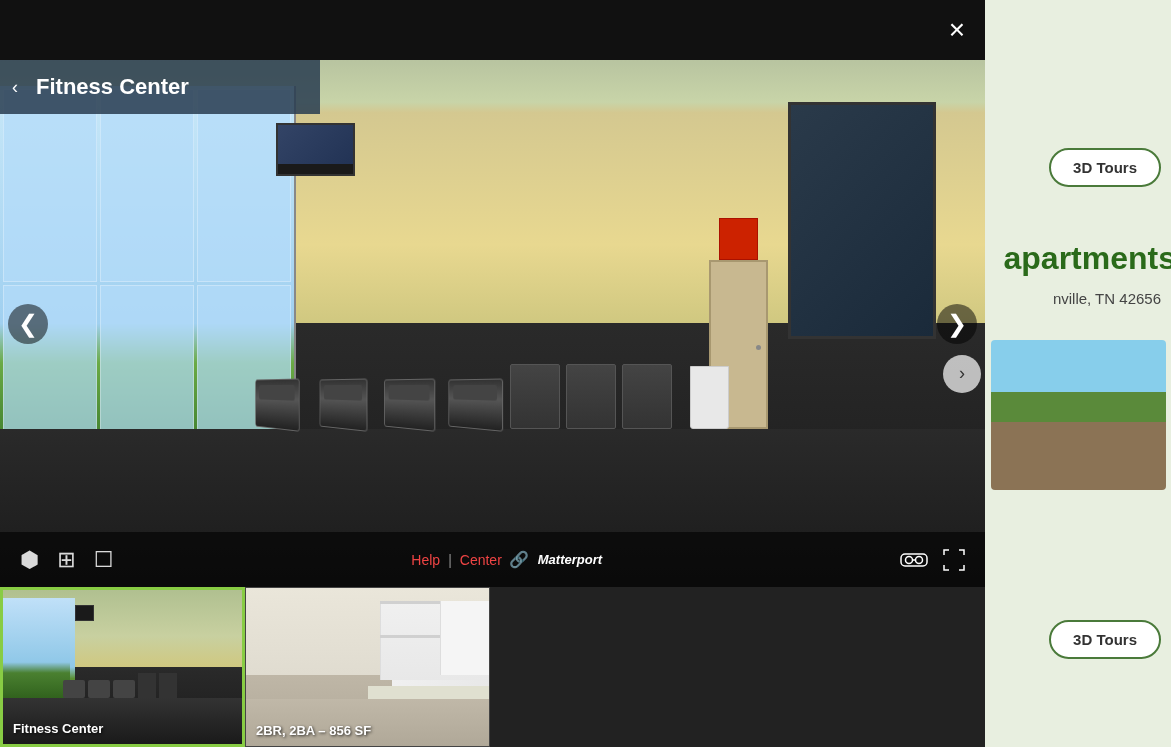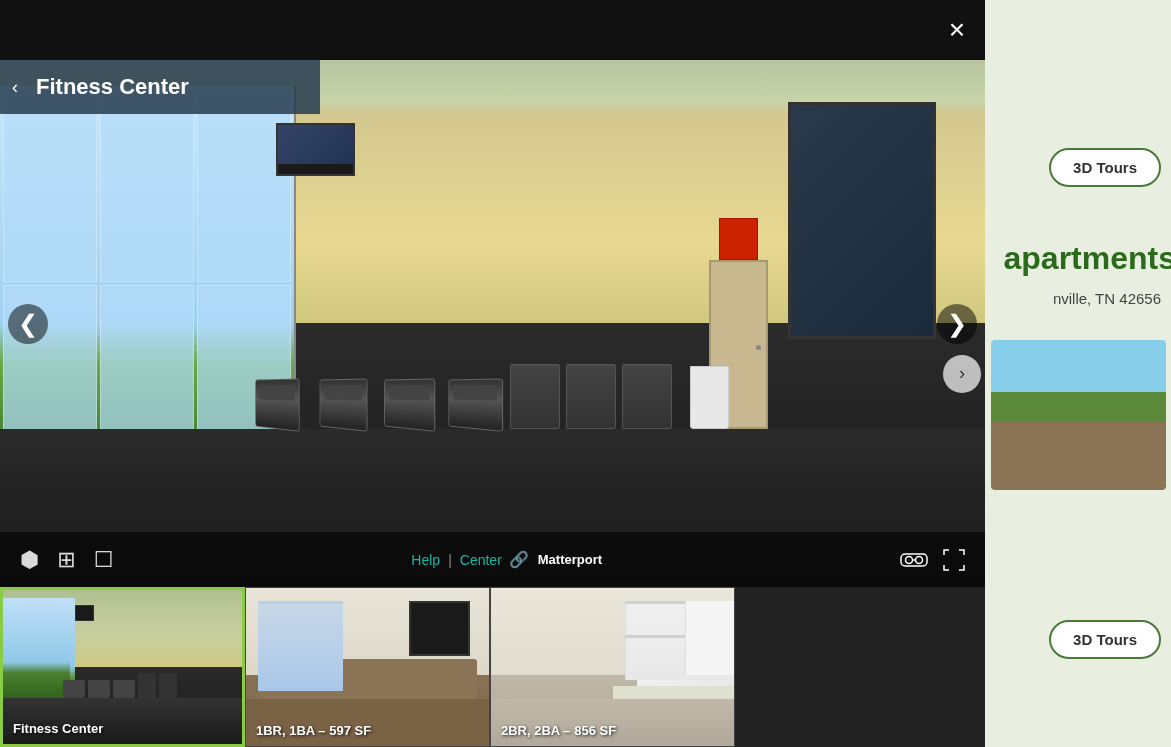--- a/index.html
+++ b/index.html
@@ -324,33 +324,34 @@
       gap: 8px;
       color: white;
       font-size: 14px;
     }
 
     .toolbar-divider {
       color: rgba(255,255,255,0.5);
     }
 
     .toolbar-link {
-      color: #14b8a6;
+      color: #ef4444;
       text-decoration: none;
       font-size: 14px;
       cursor: pointer;
     }
 
     .matterport-logo {
       display: flex;
       align-items: center;
       gap: 5px;
       color: white;
       font-size: 13px;
       font-weight: bold;
+      font-style: italic;
     }
 
     
     .thumbnail-strip {
       height: 160px;
       background: #222;
       display: flex;
       flex-shrink: 0;
     }
 
@@ -646,33 +647,20 @@
           <div style="width:22px;height:18px;background:#444;border-radius:2px;"></div>
           <div style="width:18px;height:25px;background:#333;"></div>
           <div style="width:18px;height:25px;background:#333;"></div>
         </div>
 
         <div style="position:absolute;left:30%;top:10%;width:8%;height:10%;background:#1a1a1a;border:1px solid #333;"></div>
       </div>
       <span class="thumb-label">Fitness Center</span>
     </div>
 
-    <div class="thumbnail">
-      <div class="thumb-living" style="width:100%;height:100%;position:relative;">
-        <div style="position:absolute;left:0;top:0;width:100%;height:55%;background:linear-gradient(180deg,#e8e4d8 0%,#ddd8c8 100%);"></div>
-
-        <div style="position:absolute;left:5%;top:8%;width:35%;height:50%;background:linear-gradient(180deg,#b8d0e8 0%,#98c0e0 100%);"></div>
-
-        <div style="position:absolute;left:5%;bottom:30%;right:5%;height:25%;background:#8B7355;border-radius:3px 3px 0 0;"></div>
-        <div style="position:absolute;bottom:0;left:0;right:0;height:30%;background:#7a6244;"></div>
-
-        <div style="position:absolute;right:8%;top:8%;width:25%;height:35%;background:#1a1a1a;border:2px solid #333;"></div>
-      </div>
-      <span class="thumb-label">1BR, 1BA – 597 SF</span>
-    </div>
 
 
     <div class="thumbnail">
       <div class="thumb-kitchen" style="width:100%;height:100%;position:relative;">
         <div style="position:absolute;left:0;top:0;width:100%;height:55%;background:linear-gradient(180deg,#eae6da 0%,#e0dcd0 100%);"></div>
 
         <div style="position:absolute;right:0;top:8%;width:45%;height:50%;background:linear-gradient(180deg,#f0f0f0 0%,#e8e8e8 100%);border-left:1px solid #ddd;"></div>
         <div style="position:absolute;right:0;top:8%;width:45%;height:3px;background:#d0d0d0;"></div>
         <div style="position:absolute;right:0;top:30%;width:45%;height:3px;background:#d0d0d0;"></div>
 

